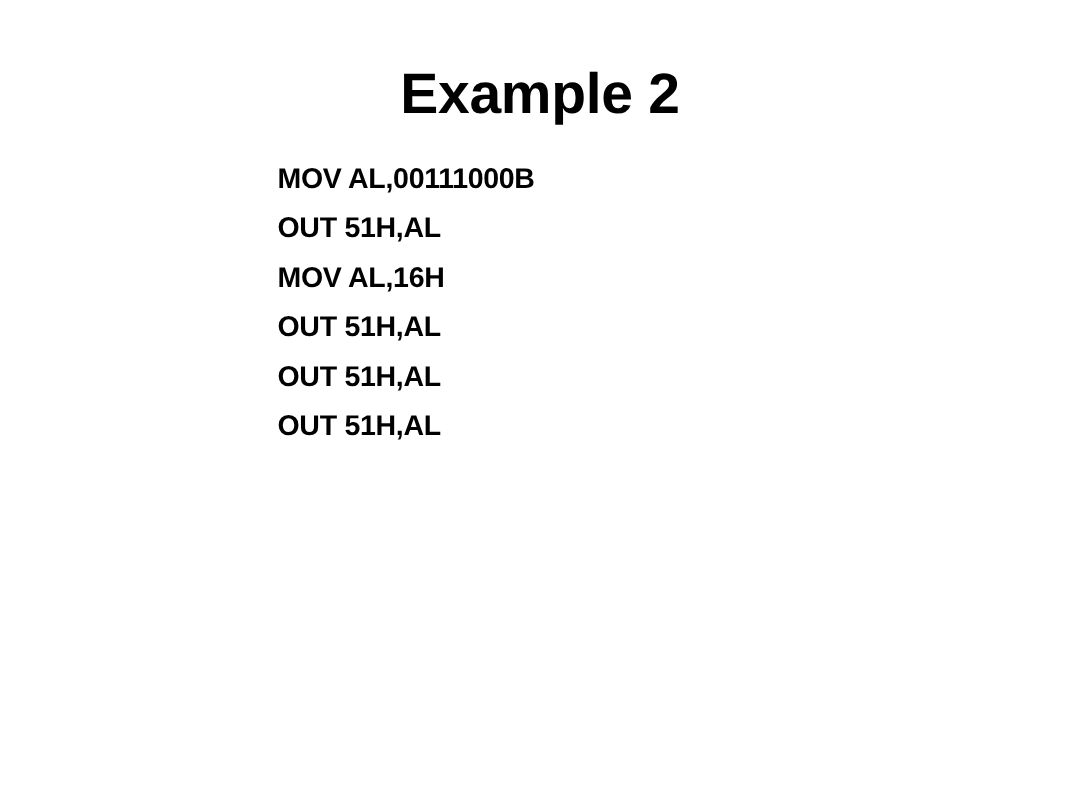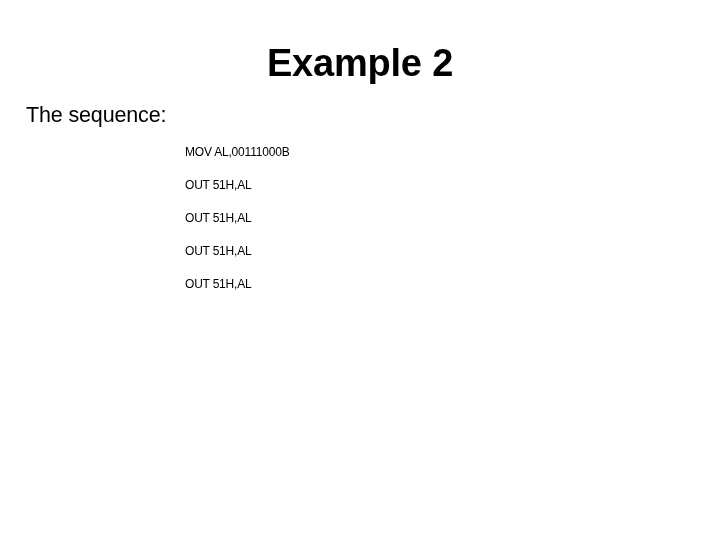--- a/index.html
+++ b/index.html
@@ -54,22 +54,22 @@
     font-size: 21.5px;
     line-height: 29.5px;
     letter-spacing: -0.15px;
   }
   .code-list {
     margin: 5px 0 0 0;
     padding: 0;
     list-style: none;
   }
   .code-line {
-    font-size: 12px;
-    font-weight: normal;
+    font-size: 19px;
+    font-weight: bold;
     line-height: 33px;
     letter-spacing: -0.2px;
     padding-left: 159px;
     white-space: pre;
   }
   .closing-para {
     margin-top: 8px;
     font-size: 21.5px;
     line-height: 31px;
     letter-spacing: -0.15px;
@@ -79,25 +79,25 @@
 </head>
 <body style="background: rgb(255, 255, 255); color: rgb(0, 0, 0);">
 
 <div class="slide">
 
   <div class="slide-title">Example 2</div>
 
   <div class="body-block">
 
 
-    <div class="seq-label">The sequence:</div>
 
     <ul class="code-list">
       <li class="code-line">MOV AL,00111000B</li>
       <li class="code-line">OUT 51H,AL</li>
+      <li class="code-line">MOV AL,16H</li>
       <li class="code-line">OUT 51H,AL</li>
       <li class="code-line">OUT 51H,AL</li>
       <li class="code-line">OUT 51H,AL</li>
     </ul>
 
     <div class="closing-para">
       
       
     </div>
 

